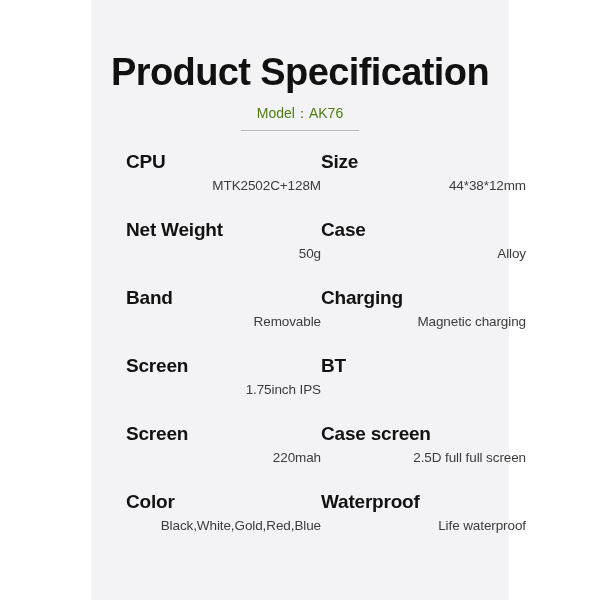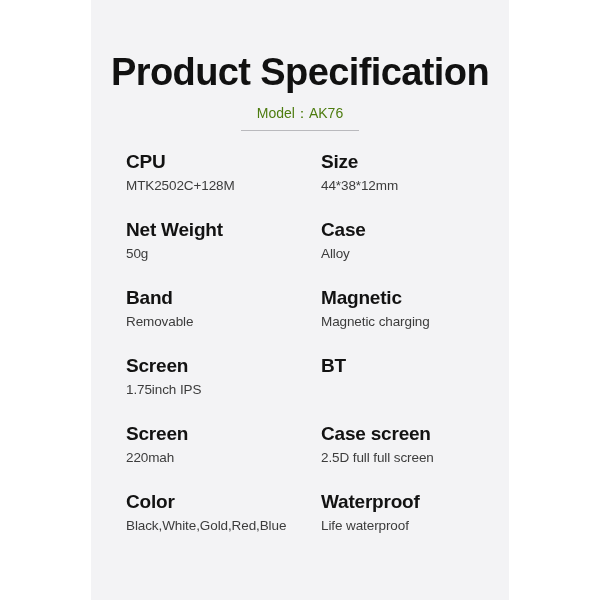--- a/index.html
+++ b/index.html
@@ -92,20 +92,21 @@
   }
 
   .spec-value {
     font-size: 13.5px;
     font-weight: 400;
     color: #3c3c3c;
     line-height: 19px;
     margin-top: 2px;
     letter-spacing: -0.1px;
     white-space: nowrap;
+    text-align: right;
   }
 </style>
 </head>
 <body>
 
 <div id="spec-card">
 
   <div id="title-block">
     <h1 id="page-title">Product Specification</h1>
   </div>
@@ -137,21 +138,21 @@
         <div class="spec-value">Alloy</div>
       </div>
     </div>
 
     <div class="spec-row">
       <div class="spec-cell left">
         <div class="spec-label">Band</div>
         <div class="spec-value">Removable</div>
       </div>
       <div class="spec-cell right">
-        <div class="spec-label">Magnetic</div>
+        <div class="spec-label">Charging</div>
         <div class="spec-value">Magnetic charging</div>
       </div>
     </div>
 
     <div class="spec-row">
       <div class="spec-cell left">
         <div class="spec-label">Screen</div>
         <div class="spec-value">1.75inch IPS</div>
       </div>
       <div class="spec-cell right">

